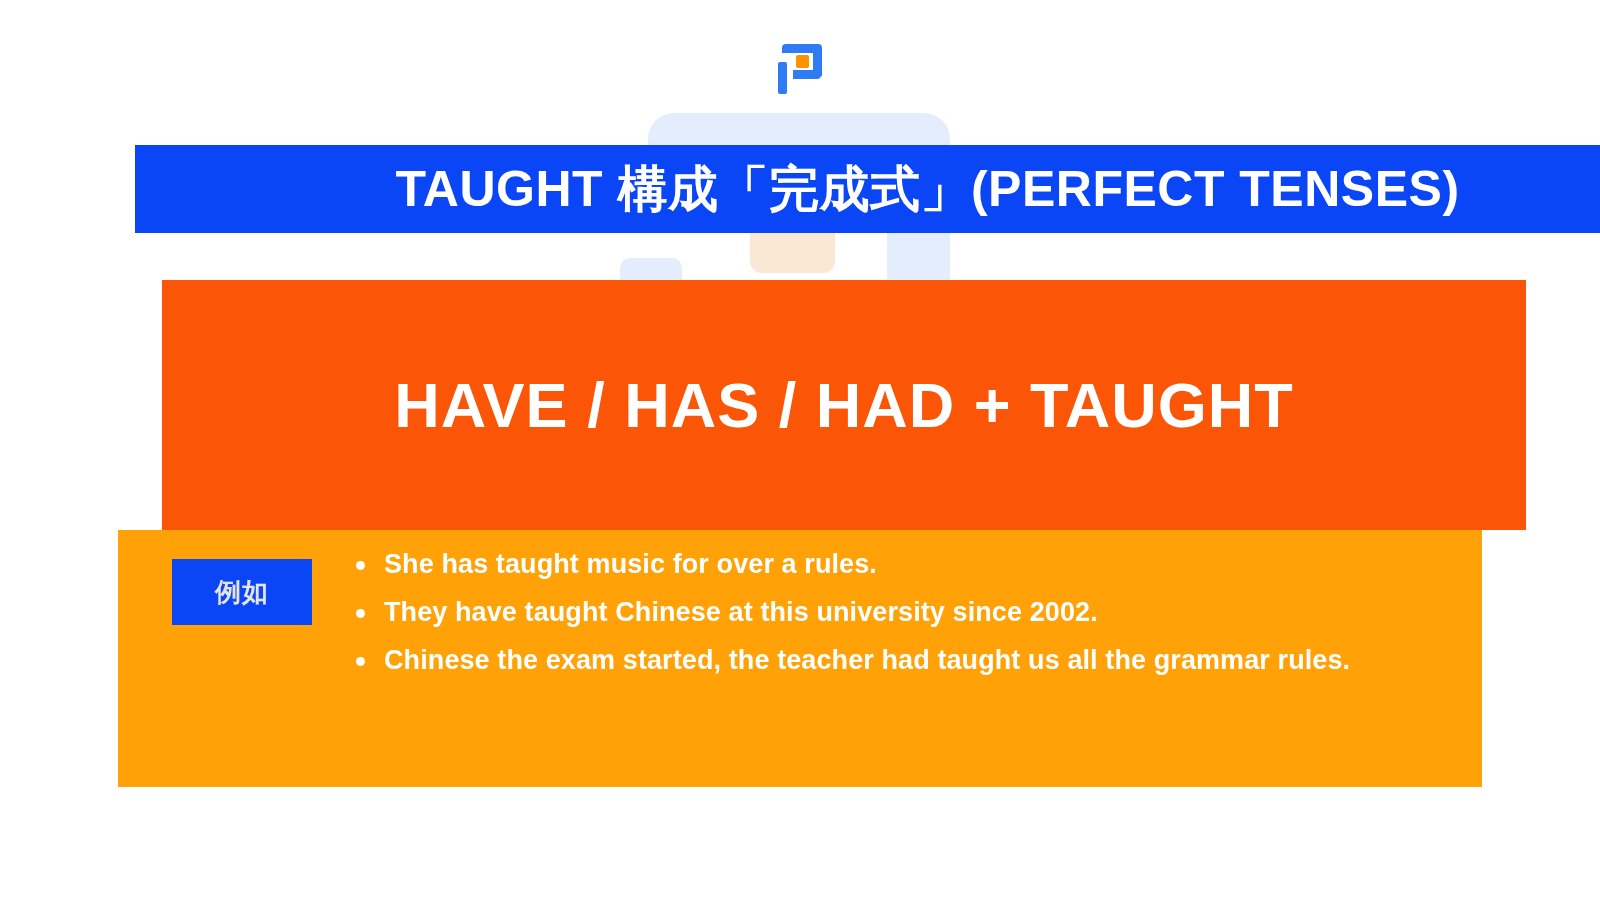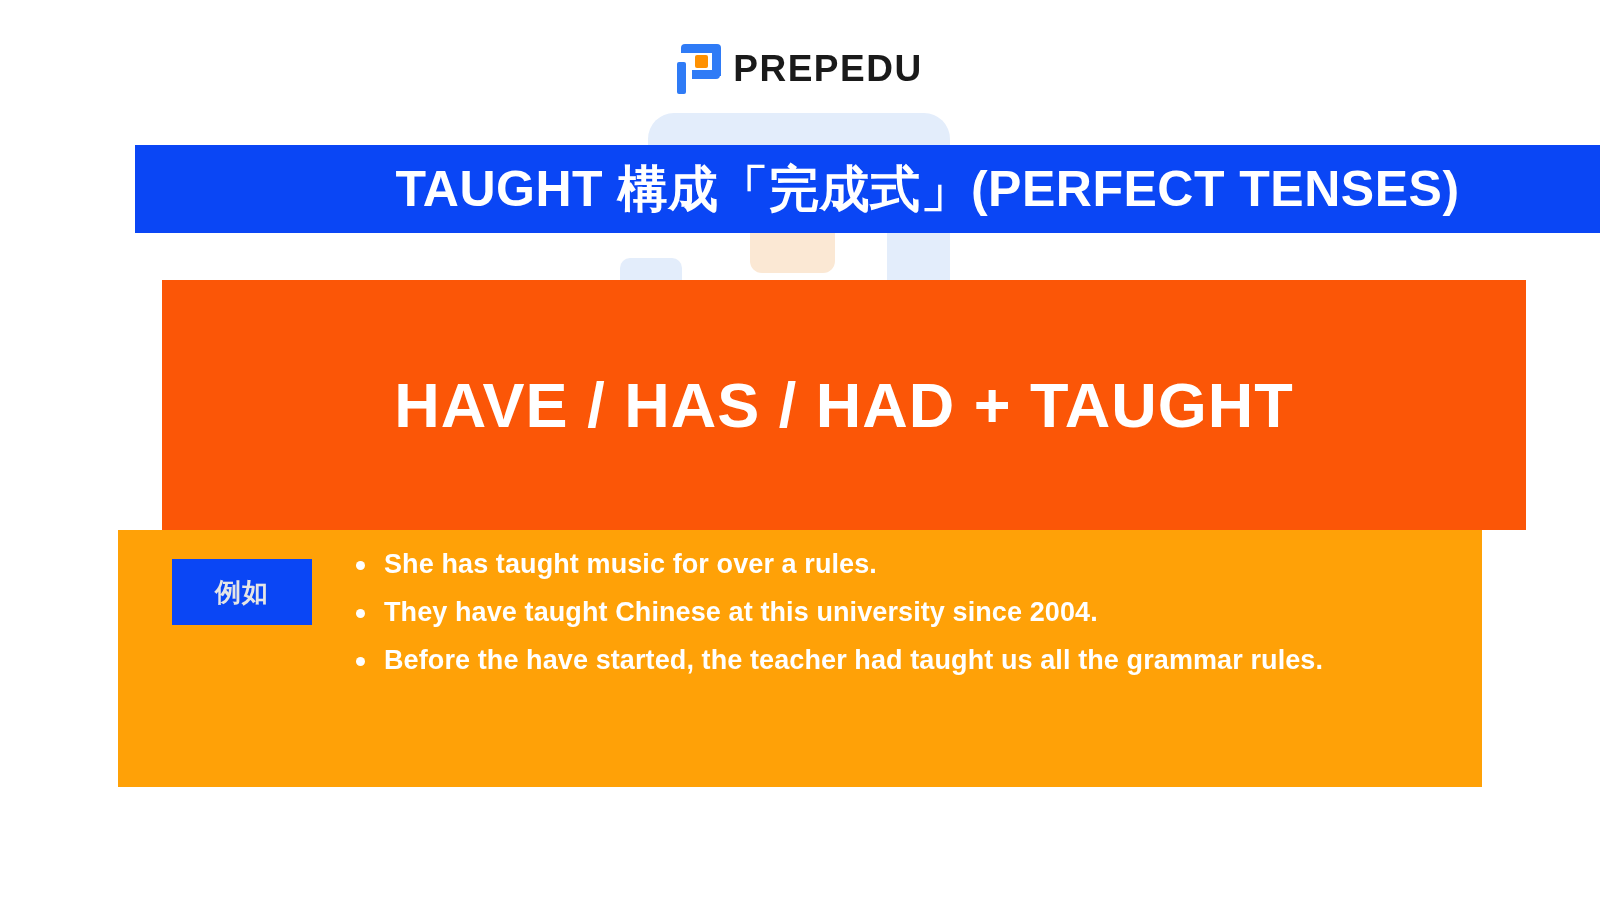--- a/index.html
+++ b/index.html
@@ -252,37 +252,36 @@
   </div>
 
   <div class="header">
     <span class="logo-mark">
       <span class="lm-top"></span>
       <span class="lm-right"></span>
       <span class="lm-bottom"></span>
       <span class="lm-bar"></span>
       <span class="lm-sq"></span>
     </span>
-    <span class="logo-word">PREPEDU</span>
   </div>
 
   <div class="title-banner">
     <div class="title-text">TAUGHT 構成「完成式」(PERFECT TENSES)</div>
   </div>
 
   <div class="formula-band">
     <div class="formula-text">HAVE / HAS / HAD + TAUGHT</div>
   </div>
 
   <div class="examples-band">
     <div class="examples-inner">
       <div class="eg-badge">
         <span class="eg-badge-text">例如</span>
       </div>
       <ul class="bullet-list">
         <li>She has taught music for over a rules.</li>
-        <li>They have taught Chinese at this university since 2004.</li>
-        <li>Before the have started, the teacher had taught us all the grammar rules.</li>
+        <li>They have taught Chinese at this university since 2002.</li>
+        <li>Chinese the exam started, the teacher had taught us all the grammar rules.</li>
       </ul>
     </div>
   </div>
 
 </div>
 
 </body></html>

